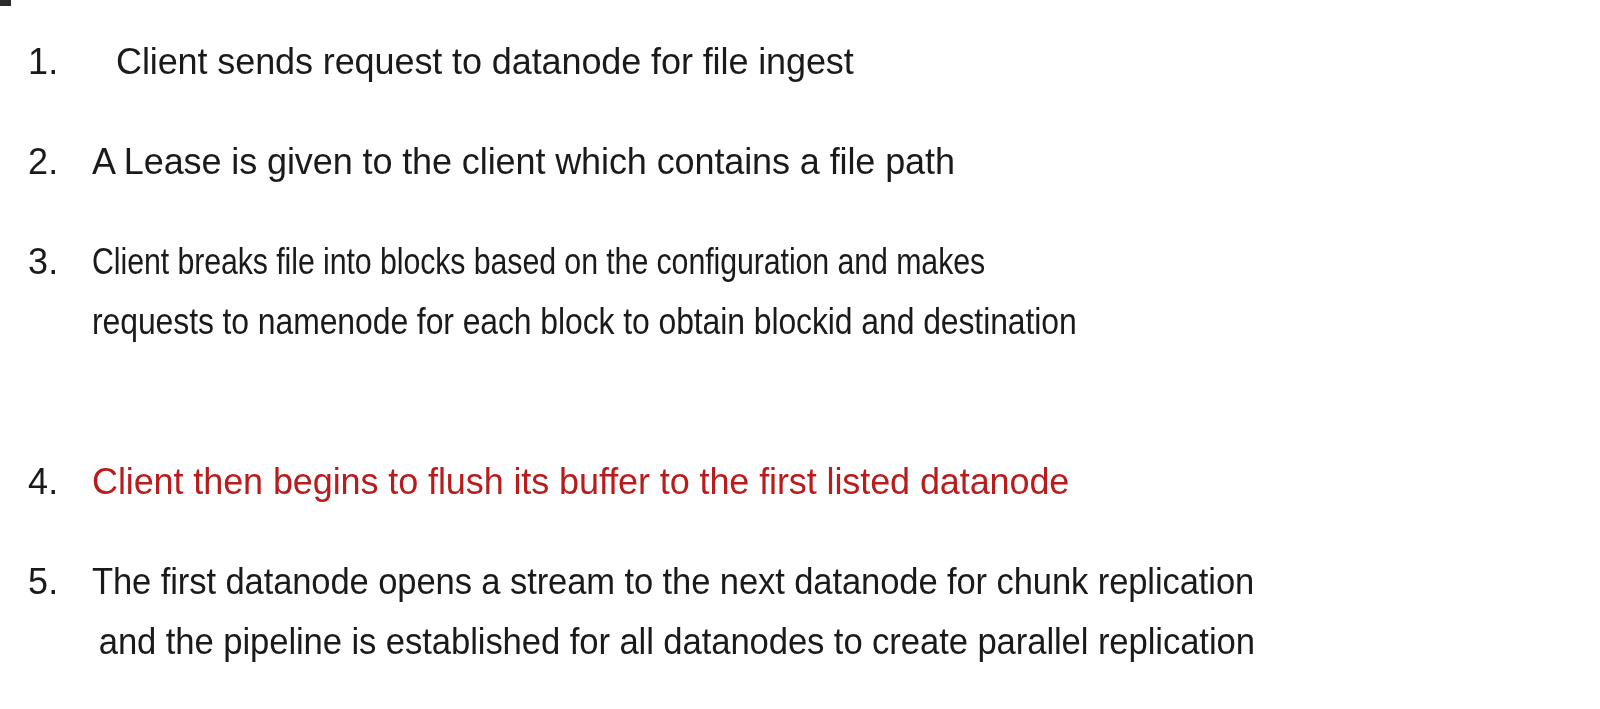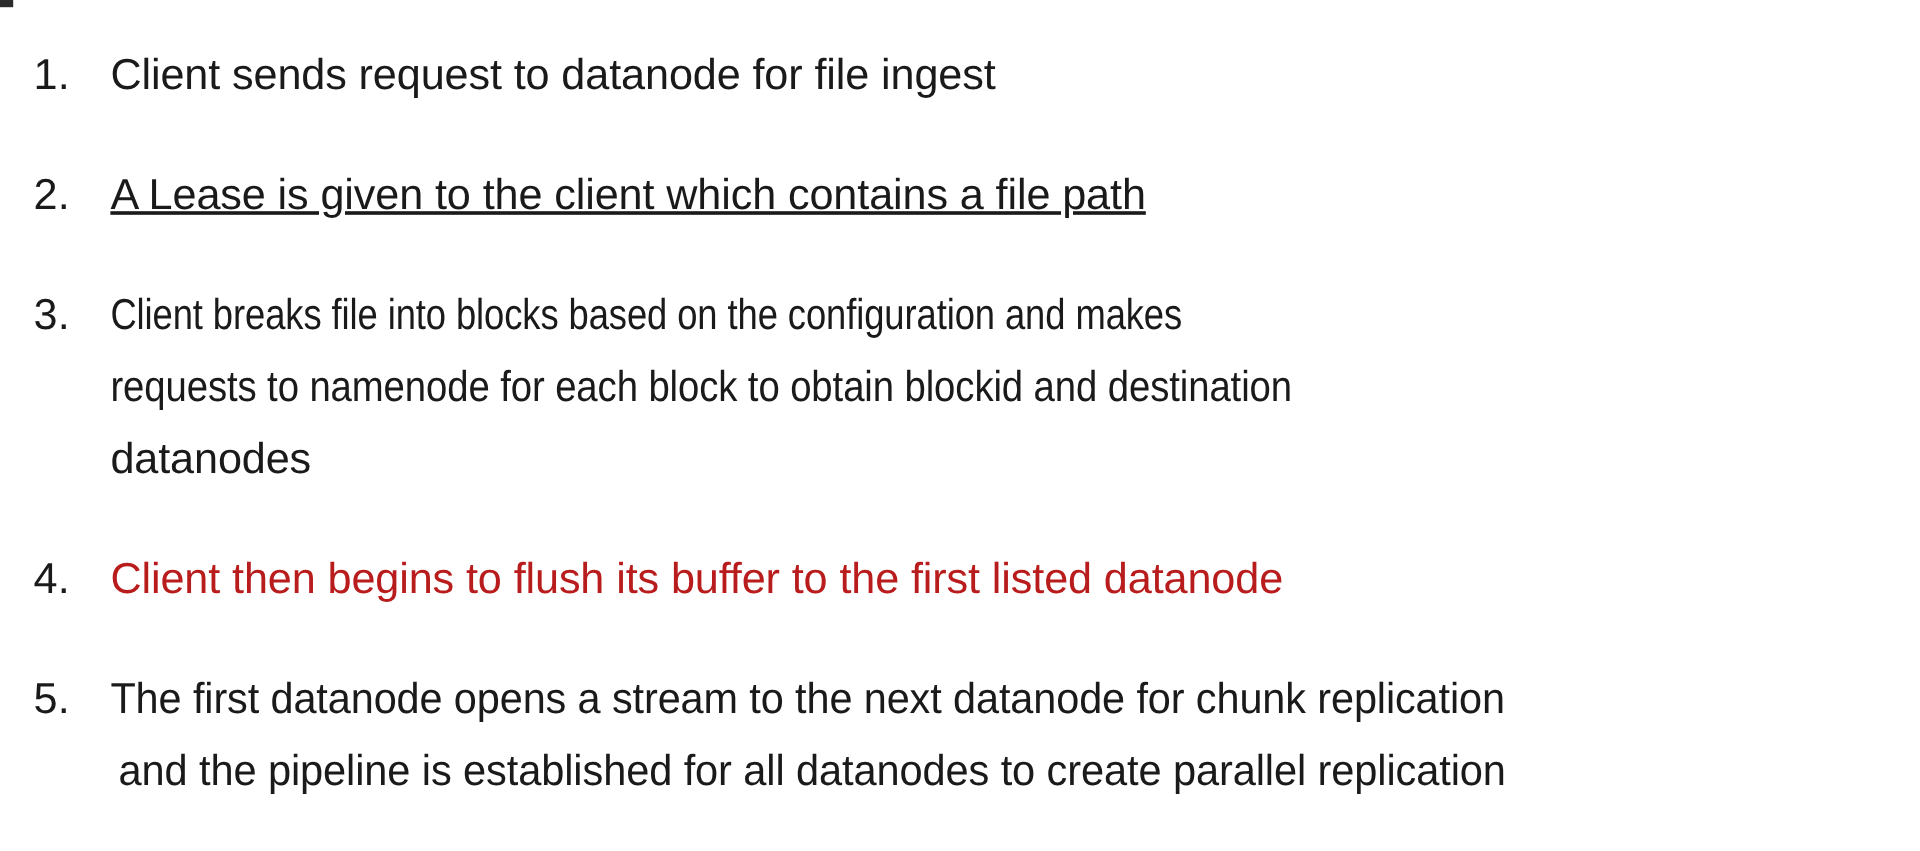--- a/index.html
+++ b/index.html
@@ -93,37 +93,36 @@
 
 <div class="slide" style="background: rgb(255, 255, 255);">
 
   <div class="corner-mark" style="background: rgb(43, 43, 43);"></div>
 
   <div class="list">
 
     <div class="list-item pos-1">
       <div class="item-number" style="color: rgb(26, 26, 26);">1.</div>
       <div class="item-body">
-        <div class="item-line" style="color: rgb(26, 26, 26);">Client sends request to datanode for file ingest</div>
+        <div class="item-line" style="color: rgb(26, 26, 26); margin-left: 24px;">Client sends request to datanode for file ingest</div>
       </div>
     </div>
 
     <div class="list-item pos-2">
       <div class="item-number" style="color: rgb(26, 26, 26);">2.</div>
       <div class="item-body">
-        <div class="item-line" style="color: rgb(26, 26, 26); text-decoration: underline;">A Lease is given to the client which contains a file path</div>
+        <div class="item-line" style="color: rgb(26, 26, 26);">A Lease is given to the client which contains a file path</div>
       </div>
     </div>
 
     <div class="list-item pos-3">
       <div class="item-number" style="color: rgb(26, 26, 26);">3.</div>
       <div class="item-body">
         <div class="item-line" style="color: rgb(26, 26, 26); transform: scaleX(0.8426); transform-origin: left center;">Client breaks file into blocks based on the configuration and makes</div>
         <div class="item-line" style="color: rgb(26, 26, 26); transform: scaleX(0.8872); transform-origin: left center;">requests to namenode for each block to obtain blockid and destination</div>
-        <div class="item-line" style="color: rgb(26, 26, 26);">datanodes</div>
       </div>
     </div>
 
     <div class="list-item pos-4">
       <div class="item-number" style="color: rgb(26, 26, 26);">4.</div>
       <div class="item-body">
         <div class="item-line" style="color: #b91c1c;">Client then begins to flush its buffer to the first listed datanode</div>
       </div>
     </div>
 

